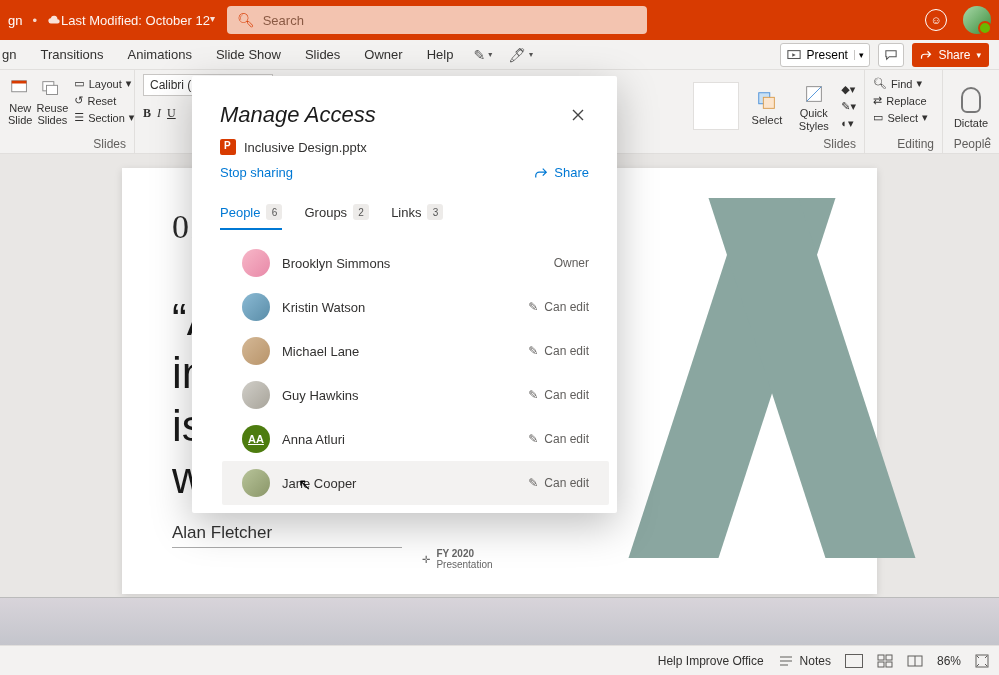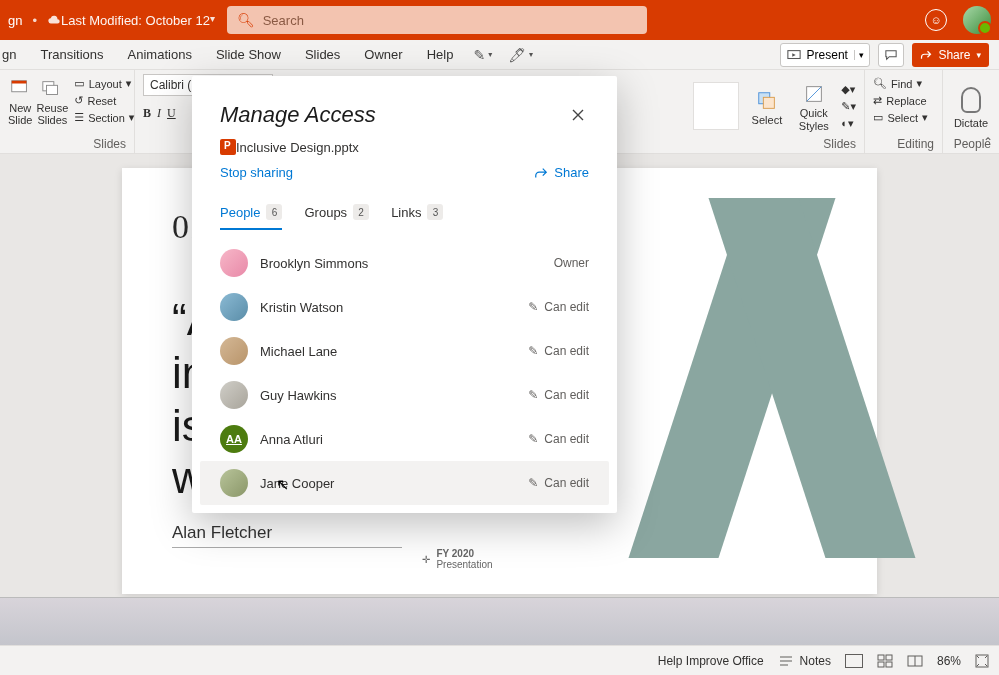--- a/index.html
+++ b/index.html
@@ -68,32 +68,32 @@
   .status-bar { position:absolute; bottom:0; left:0; right:0; height:30px; background:#f3f2f1; border-top:1px solid #e1dfdd; display:flex; align-items:center; justify-content:flex-end; padding:0 10px; gap:14px; font-size:12px; color:#323130;}
   .status-bar .sb-item { display:flex; align-items:center; gap:6px; }
   .status-zoom { font-size:12px; }
   .sb-icon-box { width:18px; height:14px; border:1px solid #605e5c; }
 
   
   .dialog { position:absolute; left:192px; top:76px; width:425px; background:#fff; box-shadow: 0 12px 40px rgba(0,0,0,0.25); border-radius:2px; z-index:100; padding-bottom:8px;}
   .dialog-head { padding: 26px 28px 6px 28px; display:flex; align-items:flex-start; justify-content:space-between;font-style:italic;}
   .dialog-title { font-size: 22px; font-weight: 400; color:#1b1b1b;}
   .dialog-close { font-size: 18px; color:#444; cursor:pointer; background:none; border:none; padding:4px;}
-  .dialog-file { padding: 0 28px; display:flex; align-items:center; gap:0; font-size:13px; color:#323130; margin-top:2px;}
+  .dialog-file { padding: 0 28px; display:flex; align-items:center; gap:8px; font-size:13px; color:#323130; margin-top:2px;}
   .file-icn { width:16px; height:16px; background:#d83b01; border-radius:2px; position:relative;}
   .file-icn::after{ content:"P"; color:#fff; font-size:10px; font-weight:bold; position:absolute; left:4px; top:1px;}
   .dialog-actions { padding: 10px 28px 6px 28px; display:flex; justify-content:space-between; align-items:center; font-size:13px;}
   .stop-share { color:#0078d4; cursor:pointer;}
   .share-link { color:#0078d4; display:flex; align-items:center; gap:6px; cursor:pointer;}
   .tabs { display:flex; gap:22px; padding: 18px 20px 0 28px; font-size:13px; border-bottom: 1px solid transparent; align-items: center;}
   .tab-item { display:flex; align-items:center; gap:6px; padding-bottom:10px; color:#323130; cursor:pointer; position:relative;}
   .tab-item.active { color:#0078d4; }
   .tab-item.active::after { content:""; position:absolute; left:0; right:0; bottom:0; height:2px; background:#0078d4;}
   .tab-badge { min-width:16px; height:16px; background:#edebe9; border-radius:3px; font-size:10px; display:flex; align-items:center; justify-content:center; color:#555;}
-  .people-list { padding: 10px 8px 0 8px; }
+  .people-list { padding: 10px 8px 0 8px; margin-left: 22px; }
   .person-row { display:flex; align-items:center; padding: 8px 20px; border-radius:2px;}
   .person-row.hover { background:#f3f2f1; }
   .person-avatar { width:28px; height:28px; border-radius:50%; margin-right:12px; background:#ccc; display:flex; align-items:center; justify-content:center; color:#fff; font-size:11px; font-weight:600;}
   .av-pink { background: linear-gradient(135deg,#f7b7c8,#e889a8);}
   .av-teal { background: linear-gradient(135deg,#8bbad4,#5a8da8);}
   .av-tan { background: linear-gradient(135deg,#d4b896,#b8946a);}
   .av-gray { background: linear-gradient(135deg,#d0cec8,#a8a49a);}
   .av-purple { background:#4d7c0f;text-decoration:underline;}
   .av-olive { background: linear-gradient(135deg,#b8c49a,#8a9668);}
   .person-name { font-size:13px; color:#323130;}

